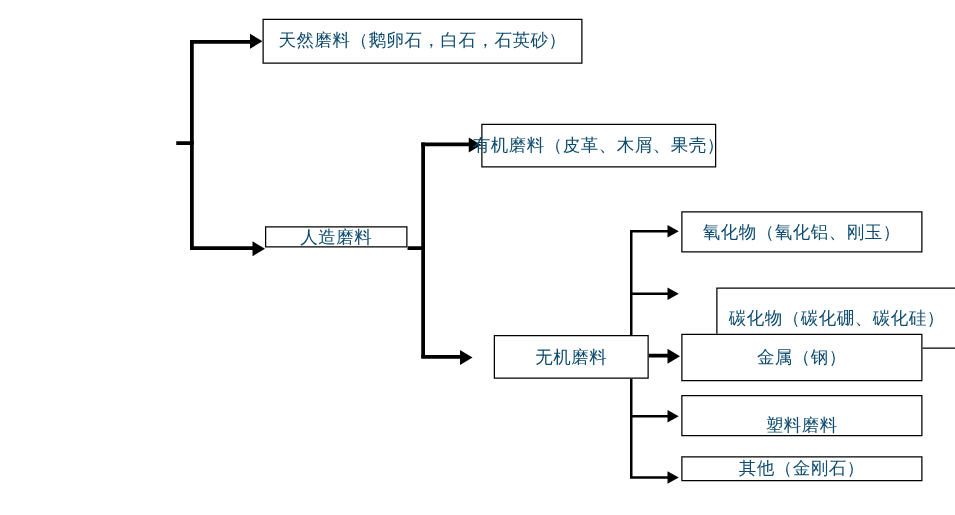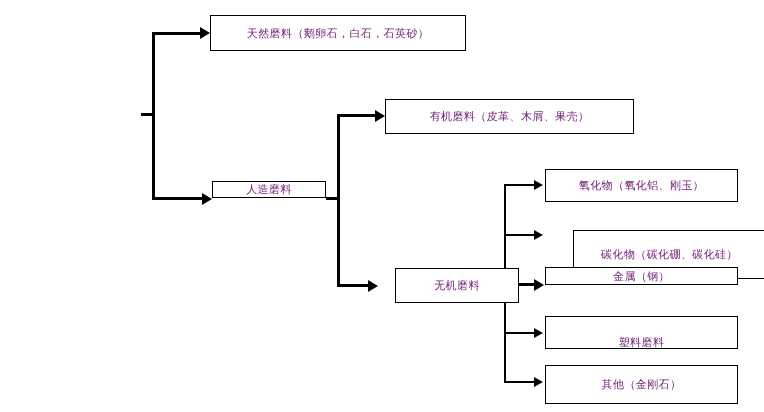--- a/index.html
+++ b/index.html
@@ -19,22 +19,22 @@
     overflow: hidden;
   }
   .node {
     position: absolute;
     box-sizing: border-box;
     background: #ffffff;
     border: 1.6px solid #000000;
     display: flex;
     align-items: center;
     justify-content: center;
-    color: #701a75;
-    font-size: 11px;
+    color: #0c4a6e;
+    font-size: 14px;
     line-height: 1;
     letter-spacing: 0.4px;
     white-space: nowrap;
     font-family: "DejaVu Sans", "Liberation Sans", sans-serif;
   }
   .node-label {
     display: block;
     padding: 0 6px;
   }
   
@@ -108,41 +108,41 @@
 
 
   <div class="node" style="left: 210px; top: 15px; width: 256px; height: 36px;">
     <span class="node-label">天然磨料（鹅卵石，白石，石英砂）</span>
   </div>
 
   <div class="node" style="left: 212px; top: 181px; width: 114px; height: 17px;">
     <span class="node-label">人造磨料</span>
   </div>
 
-  <div class="node" style="left: 385px; top: 99px; width: 249px; height: 35px;">
+  <div class="node" style="left: 385px; top: 99px; width: 188px; height: 35px;">
     <span class="node-label">有机磨料（皮革、木屑、果壳）</span>
   </div>
 
   <div class="node" style="left: 395px; top: 268px; width: 124px; height: 35px;">
     <span class="node-label">无机磨料</span>
   </div>
 
   <div class="node" style="left: 545px; top: 169px; width: 193px; height: 33px; align-items: center;">
     <span class="node-label">氧化物（氧化铝、刚玉）</span>
   </div>
 
   <div class="node" style="left: 545px; top: 230px; width: 193px; height: 49px; margin-left: 28px;">
     <span class="node-label">碳化物（碳化硼、碳化硅）</span>
   </div>
 
-  <div class="node" style="left: 545px; top: 267px; width: 193px; height: 18px;">
+  <div class="node" style="left: 545px; top: 267px; width: 193px; height: 38px;">
     <span class="node-label">金属（钢）</span>
   </div>
 
   <div class="node" style="left: 545px; top: 316px; width: 193px; height: 33px; align-items: flex-end;">
     <span class="node-label">塑料磨料</span>
   </div>
 
-  <div class="node" style="left: 545px; top: 365px; width: 193px; height: 39px;">
+  <div class="node" style="left: 545px; top: 365px; width: 193px; height: 20px;">
     <span class="node-label">其他（金刚石）</span>
   </div>
 
 </div>
 
 </body></html>

